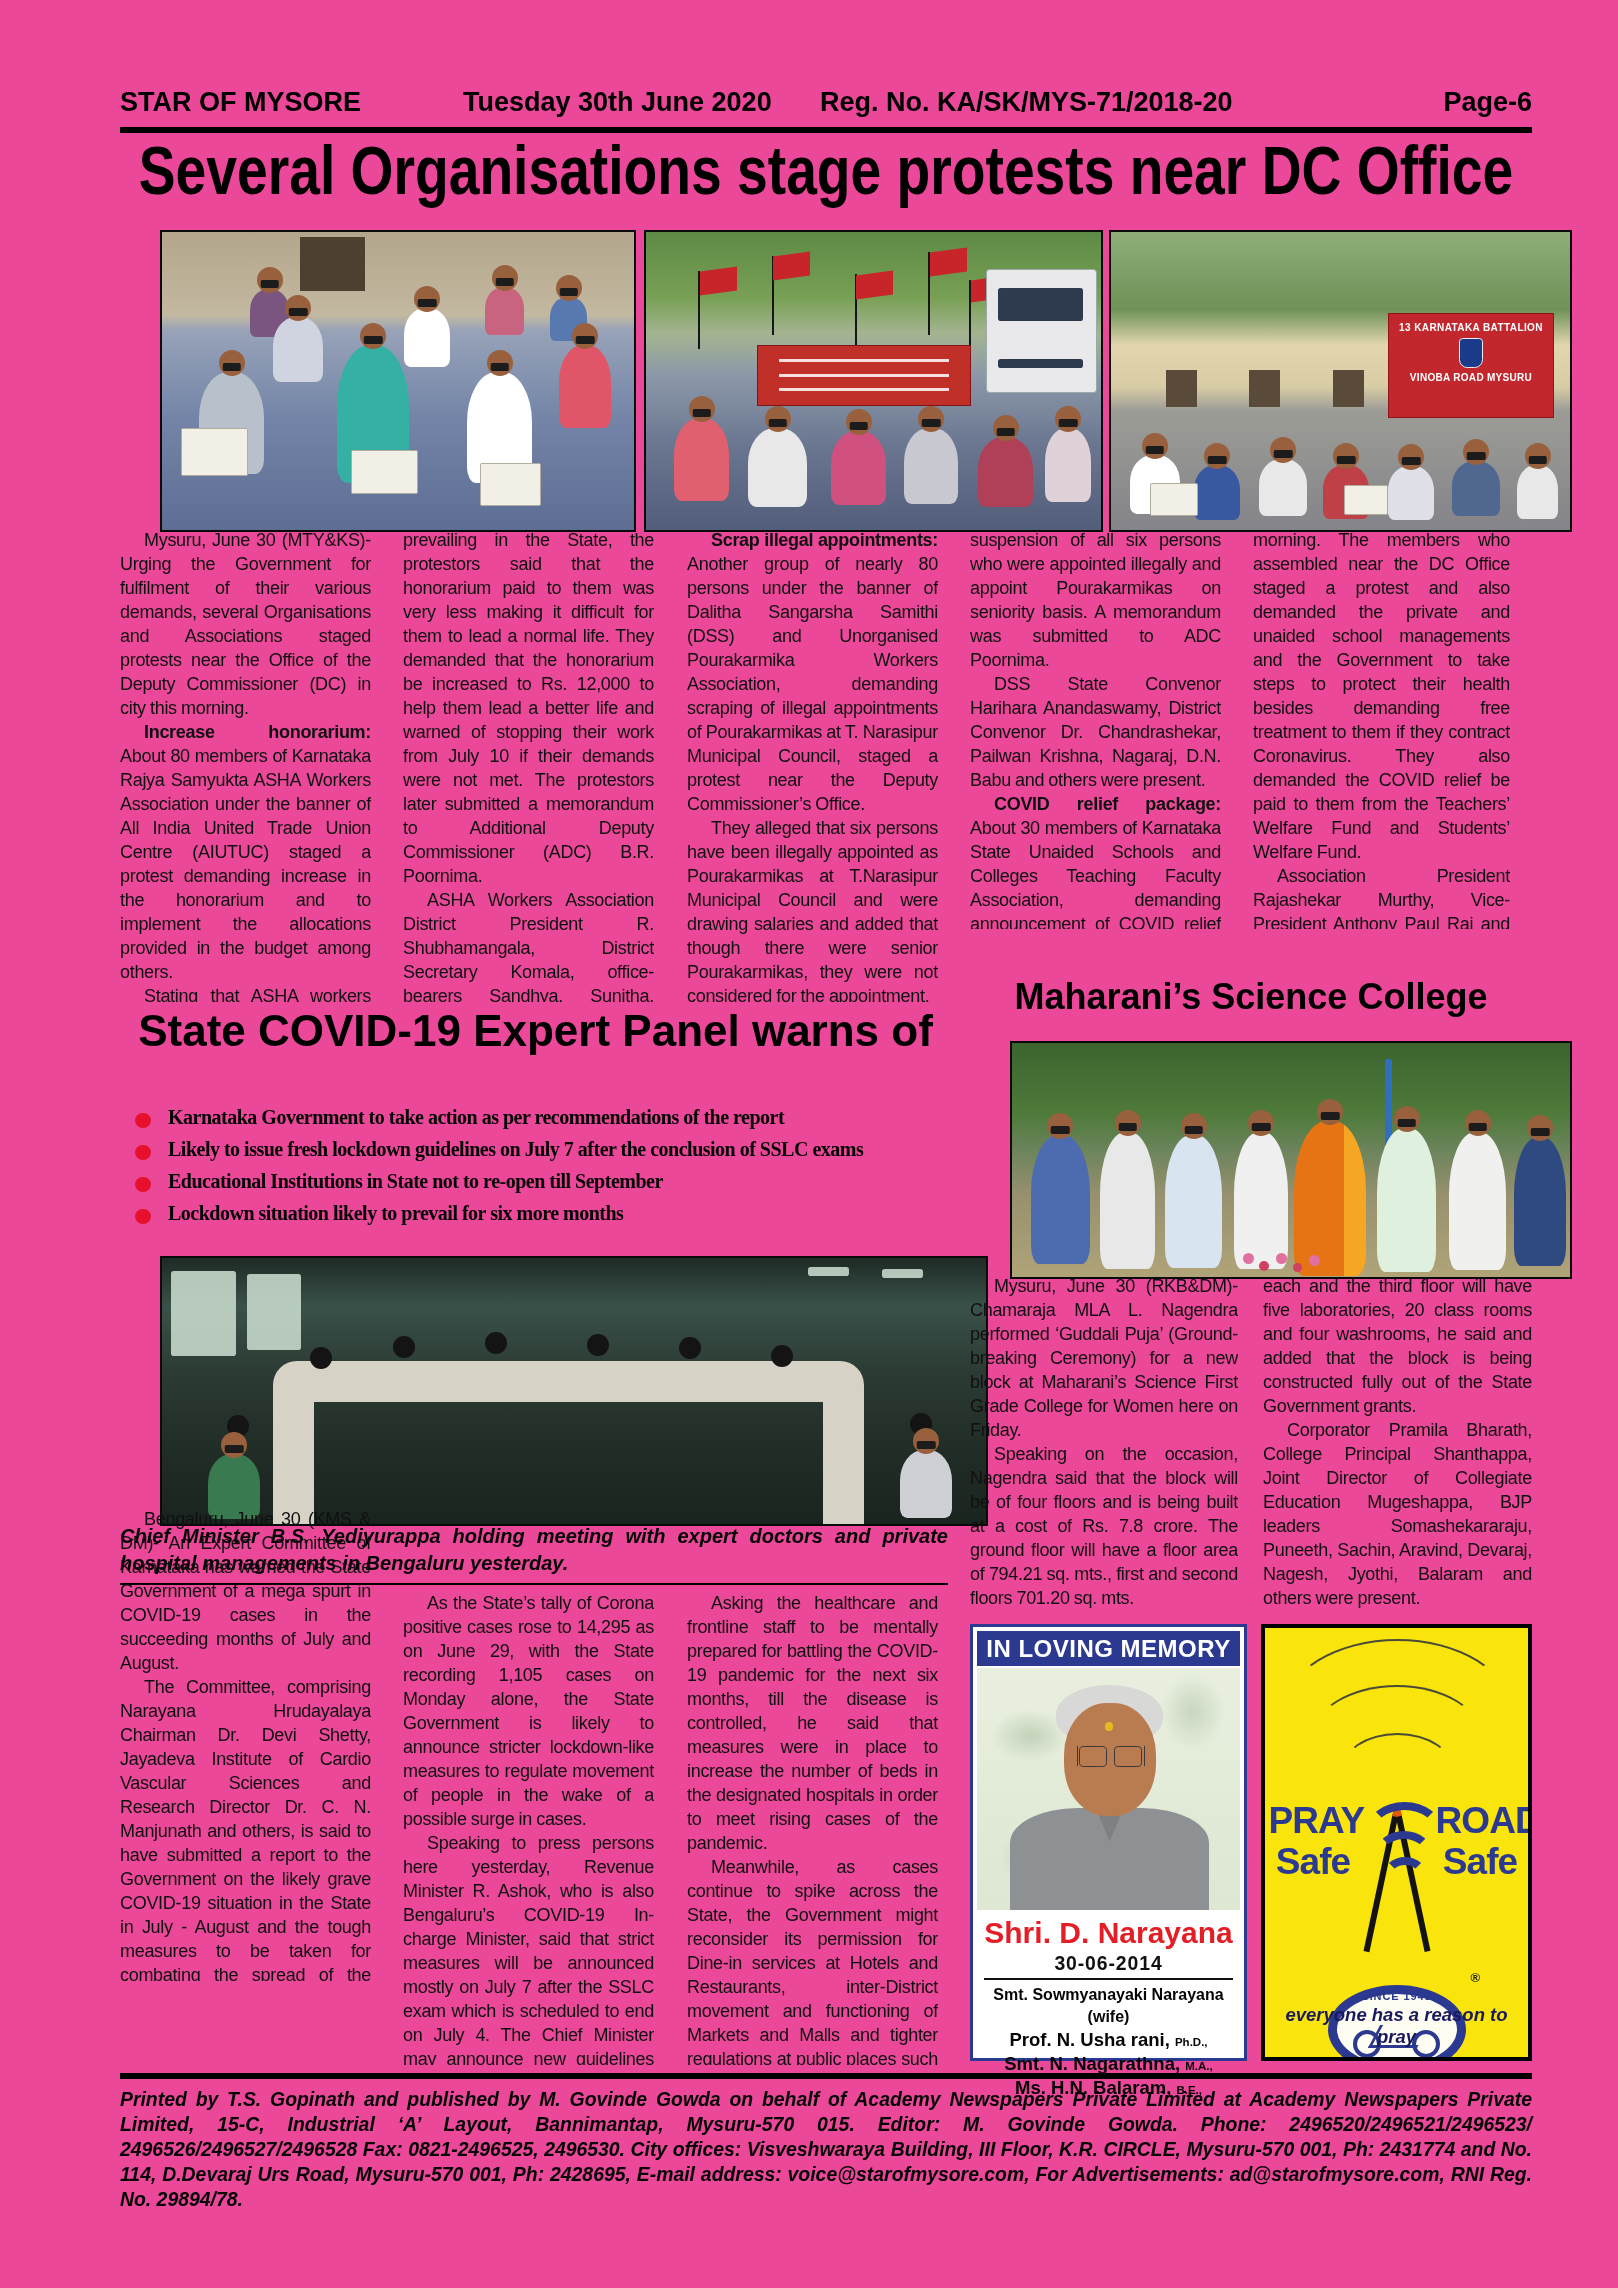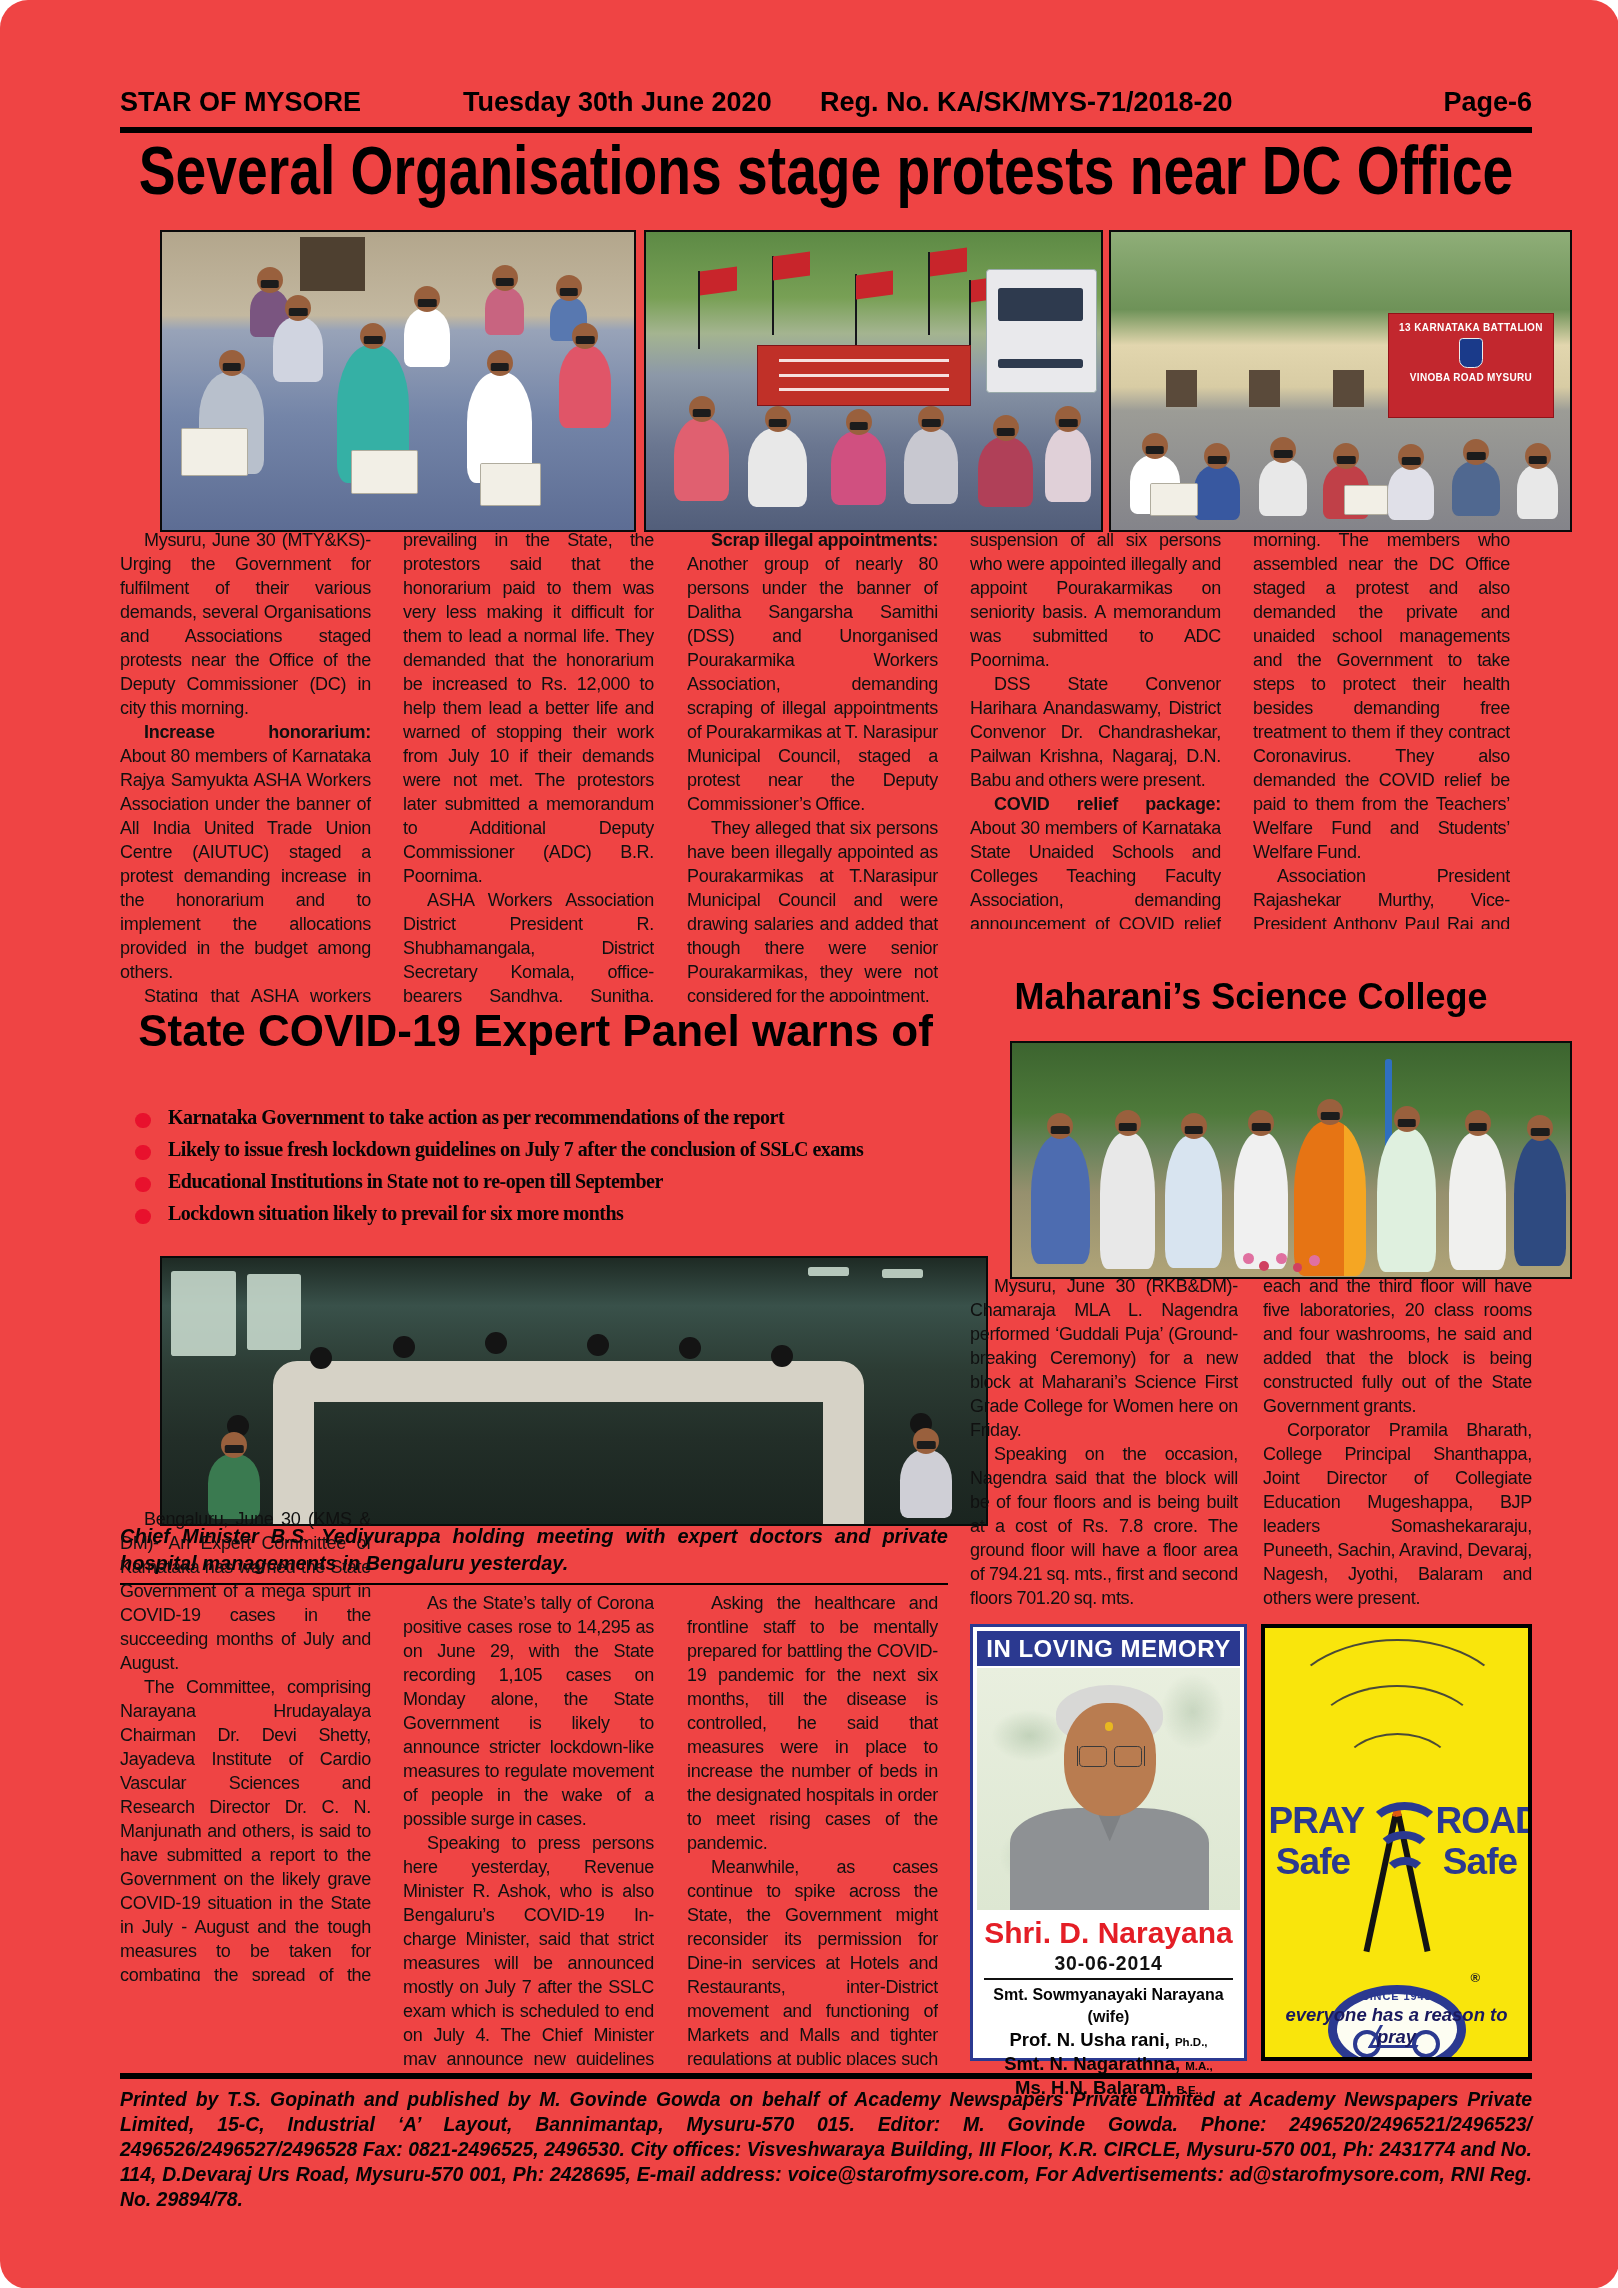--- a/index.html
+++ b/index.html
@@ -1,17 +1,17 @@
 <!DOCTYPE html>
 <html lang="en" style="--bullet-red: #e8112d; --memoriam-blue: #2b3990; --memoriam-name-red: #e41e26; --cycle-yellow: #f9e50c; --cycle-blue: #2b3990;font-size:14.8px"><head>
 <meta charset="utf-8">
 <style>
   html,body{margin:0;padding:0;background:#fff;}
-  .page{position:relative;width:1619px;height:2289px;background:#ef4444;
-        font-family:"Liberation Sans",sans-serif;color:#111;overflow:hidden;border-radius:28px;}
+  .page{position:relative;width:1619px;height:2289px;background:#ec4899;
+        font-family:"Liberation Sans",sans-serif;color:#111;overflow:hidden;}
   i{font-style:normal;}
 
   
   .masthead{position:absolute;left:120px;top:85px;width:1412px;height:42px;
             border-bottom:6.5px solid #000;font-weight:bold;font-size:27px;color:#000;}
   .masthead .mtitle{position:absolute;left:0;top:1.8px;}
   .masthead .mdate{position:absolute;left:343px;top:1.8px;}
   .masthead .mreg{position:absolute;left:700px;top:1.8px;}
   .masthead .mpage{position:absolute;right:0;top:1.8px;}
 

